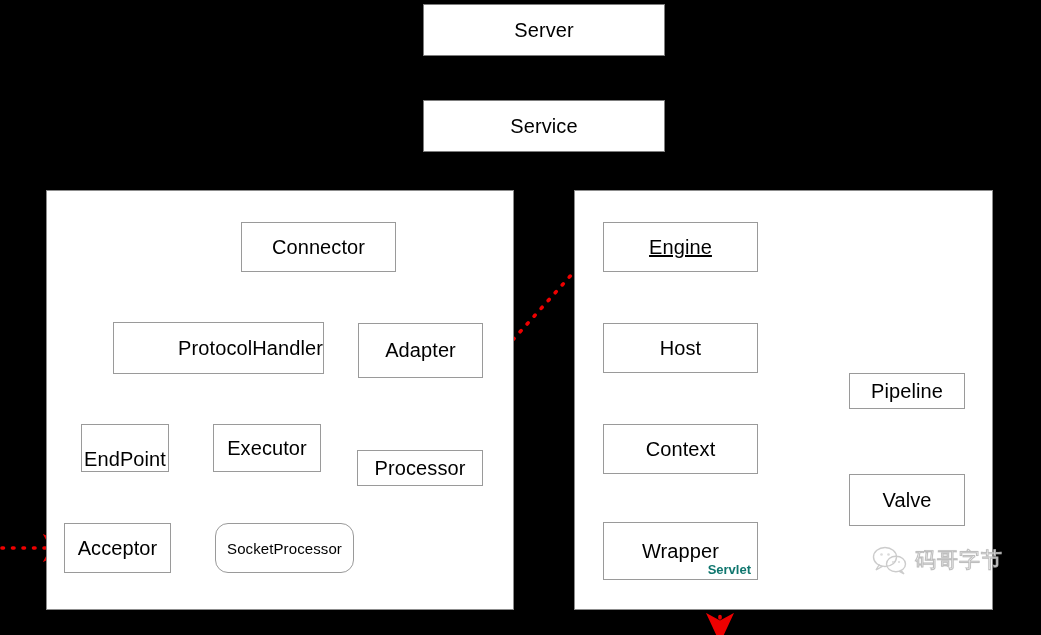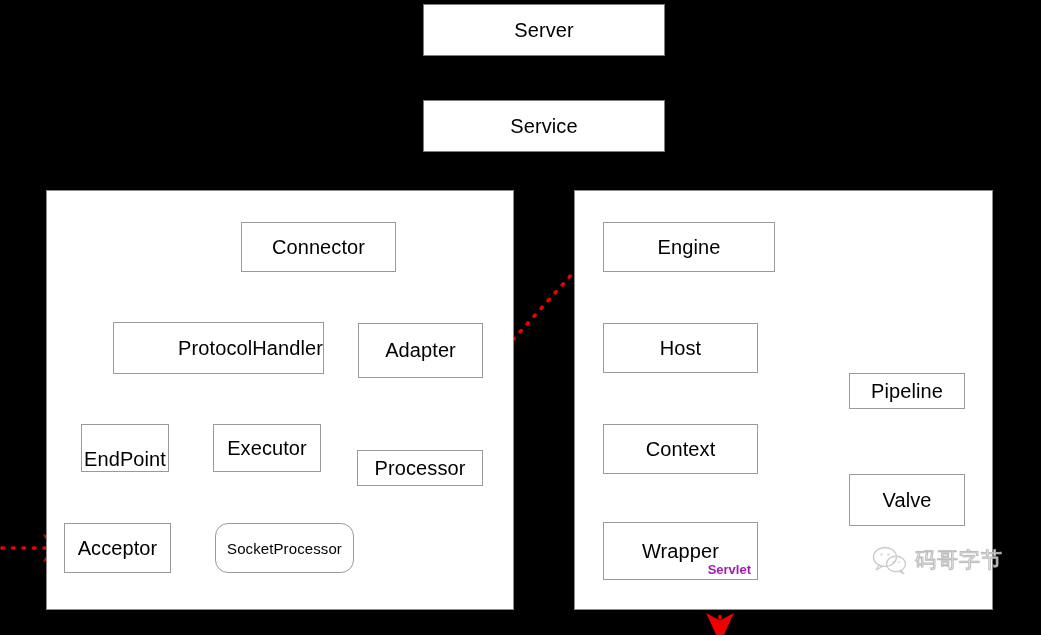--- a/index.html
+++ b/index.html
@@ -52,21 +52,21 @@
     letter-spacing: .1px;
   }
   .node.small .node-label { font-size: 15px; }
   .node.top { border: 1px solid #7d7d7d; }
   .sub-label {
     position: absolute;
     right: 6px;
     bottom: 2px;
     font-size: 13px;
     font-weight: 700;
-    color: #a21caf;
+    color: #0f766e;
   }
   .watermark {
     position: absolute;
     display: flex;
     align-items: center;
     gap: 7px;
     opacity: .92;
     pointer-events: none;
   }
   .wm-text {
@@ -168,21 +168,21 @@
   <div class="node" style="left:357px; top:450px; width:126px; height:36px;">
     <span class="node-label">Processor</span>
   </div>
   <div class="node" style="left:64px; top:523px; width:107px; height:50px;">
     <span class="node-label">Acceptor</span>
   </div>
   <div class="node small" style="left:215px; top:523px; width:139px; height:50px;border-radius:13px;">
     <span class="node-label">SocketProcessor</span>
   </div>
 
-  <div class="node" style="left:603px; top:222px; width:172px; height:50px;">
+  <div class="node" style="left:603px; top:222px; width:155px; height:50px;text-decoration:underline;">
     <span class="node-label">Engine</span>
   </div>
   <div class="node" style="left:603px; top:323px; width:155px; height:50px;">
     <span class="node-label">Host</span>
   </div>
   <div class="node" style="left:603px; top:424px; width:155px; height:50px;">
     <span class="node-label">Context</span>
   </div>
   <div class="node" style="left:603px; top:522px; width:155px; height:58px;">
     <span class="node-label">Wrapper</span>

